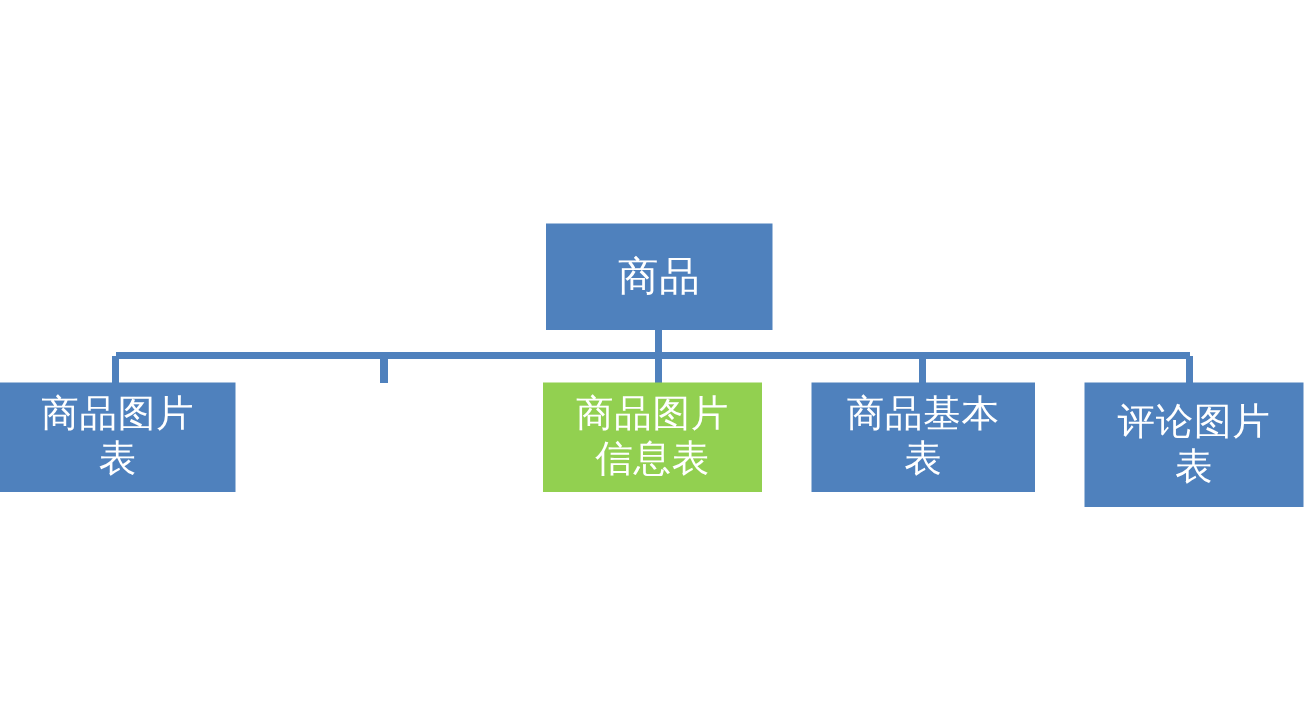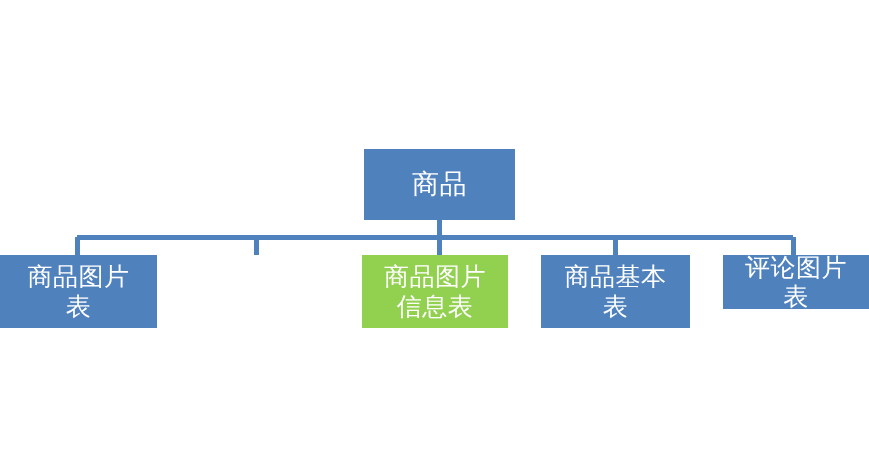--- a/index.html
+++ b/index.html
@@ -99,18 +99,18 @@
   <div class="node child highlight" style="left:362px; top:255px; width:146px; height:73px;">
     <span class="node-label">商品图片
 信息表</span>
   </div>
 
   <div class="node child" style="left:541px; top:255px; width:149px; height:73px;">
     <span class="node-label">商品基本
 表</span>
   </div>
 
-  <div class="node child" style="left:723px; top:255px; width:146px; height:54px;">
+  <div class="node child" style="left:723px; top:255px; width:146px; height:83px;">
     <span class="node-label">评论图片
 表</span>
   </div>
 
 </div>
 
 </body></html>

